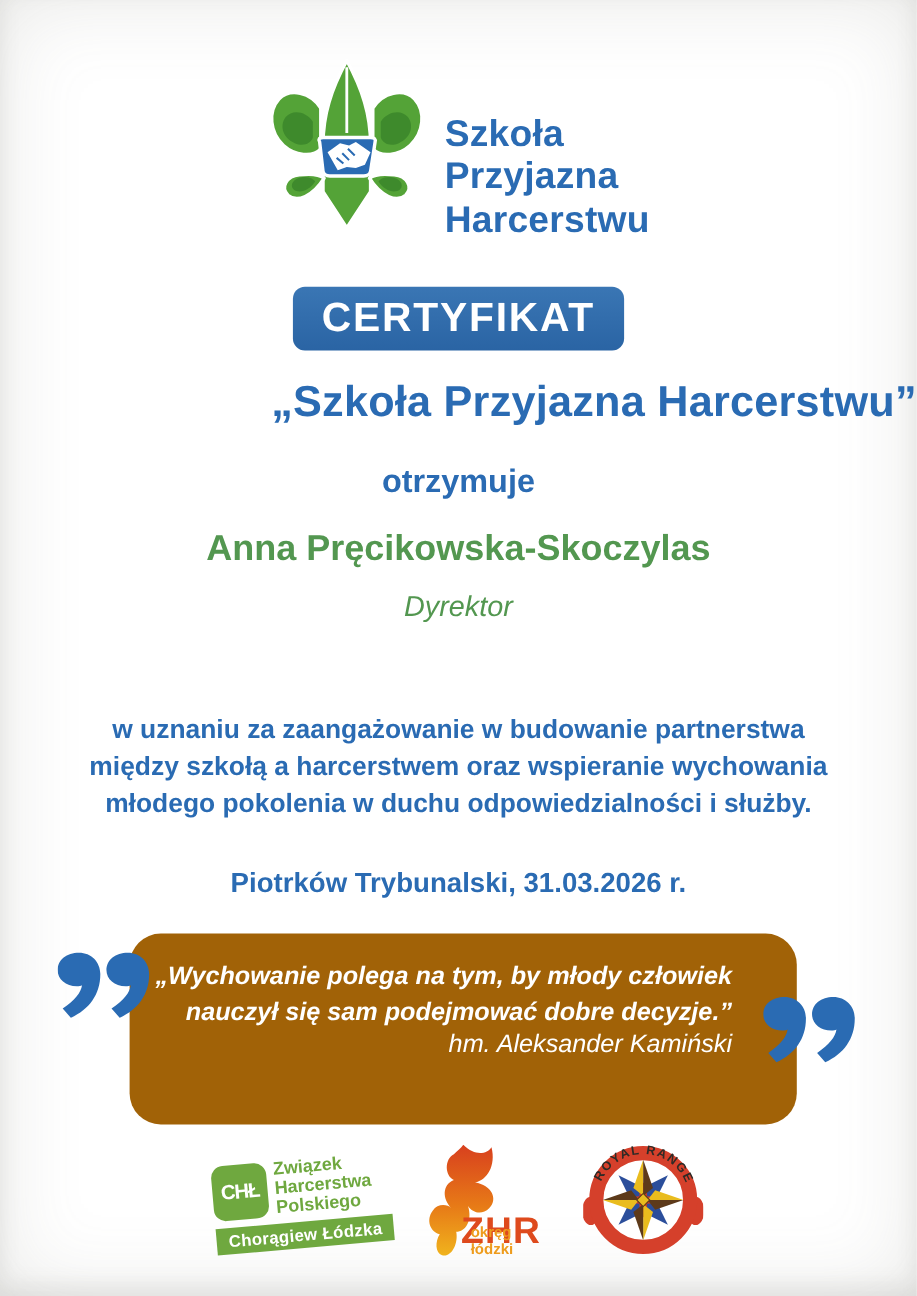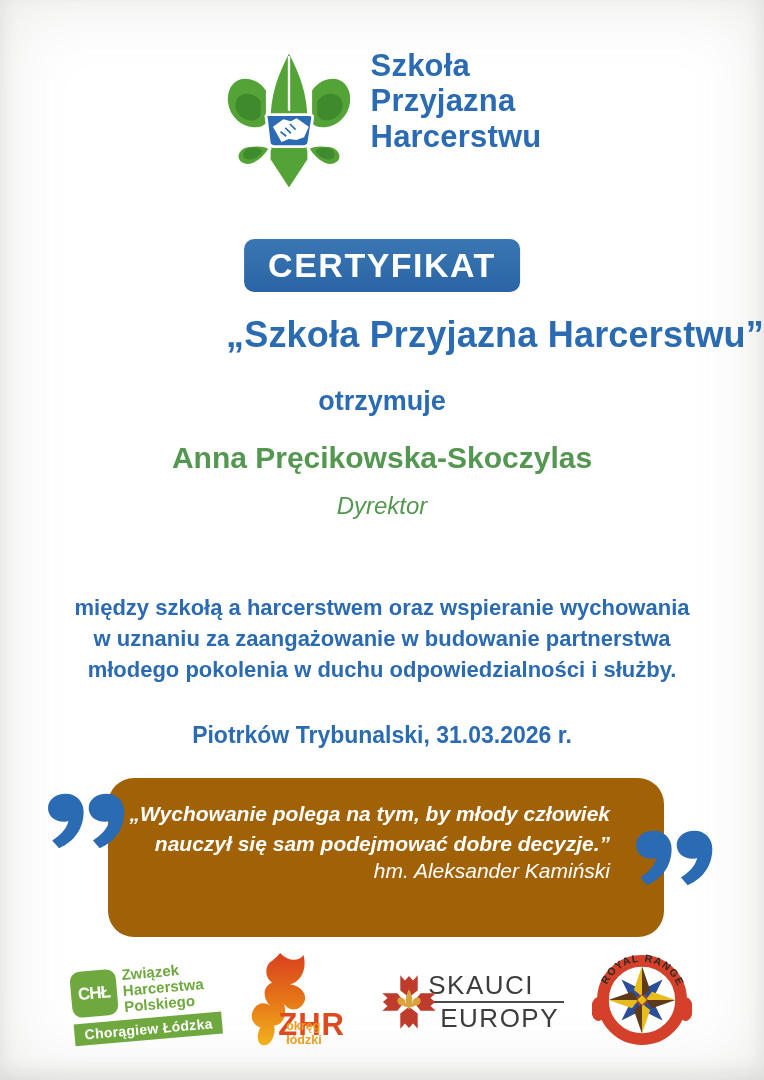--- a/index.html
+++ b/index.html
@@ -9,21 +9,21 @@
     margin:0 auto;
     overflow:hidden;
     font-family:"Liberation Sans", sans-serif;
     background:
       radial-gradient(ellipse at 50% 38%, #f8f8f6 0%, #f4f4f1 55%, #ececе8 100%),
       #f4f4f1;
     box-shadow: inset 0 0 70px rgba(110,110,100,.16), inset 0 -8px 18px rgba(90,90,80,.12);
   }
 
   
-  .brand{position:absolute;top:48px;left:0;right:0;display:flex;justify-content:center;align-items:flex-start;gap:16px;}
+  .brand{position:absolute;top:48px;left:0;right:0;display:flex;justify-content:center;align-items:flex-end;gap:16px;}
   .brand-name{font-size:31px;font-weight:bold;color:#2a6bb3;line-height:1.14;letter-spacing:.2px;}
 
   
   .banner{
     position:absolute;top:239px;left:50%;transform:translateX(-50%);
     background:linear-gradient(#3a76b4,#2a64a4);
     color:#fff;font-size:34px;font-weight:bold;letter-spacing:1.5px;
     padding:7px 24px;border-radius:10px;
   }
 
@@ -126,22 +126,22 @@
   </div>
 
   <div class="banner">CERTYFIKAT</div>
 
   <div class="title">„Szkoła Przyjazna Harcerstwu”</div>
   <div class="receives">otrzymuje</div>
   <div class="recipient-name">Anna Pręcikowska-Skoczylas</div>
   <div class="recipient-role">Dyrektor</div>
 
   <div class="body-text">
+    <div>w uznaniu za zaangażowanie w budowanie partnerstwa</div>
     <div>między szkołą a harcerstwem oraz wspieranie wychowania</div>
-    <div>w uznaniu za zaangażowanie w budowanie partnerstwa</div>
     <div>młodego pokolenia w duchu odpowiedzialności i służby.</div>
   </div>
 
   <div class="dateline">Piotrków Trybunalski, 31.03.2026 r.</div>
 
   <div class="quote-box">
     <div class="quote-content">
       <div class="quote-line">„Wychowanie polega na tym, by młody człowiek</div>
       <div class="quote-line">nauczył się sam podejmować dobre decyzje.”</div>
       <div class="quote-attribution">hm. Aleksander Kamiński</div>
@@ -175,41 +175,20 @@
     </div>
 
     <div class="zhr">
       <svg width="70" height="98" viewBox="0 0 70 100">
         <path fill="url(#leafgrad)" d="M32 0 C42 10 52 8 56 2 C60 18 52 30 42 32 C56 34 62 46 54 54 C48 60 40 58 36 52 C40 64 34 74 26 74 C28 84 22 96 14 94 C8 92 8 82 12 76 C4 74 0 64 6 56 C10 50 18 50 22 54 C14 46 14 34 24 30 C16 26 16 12 24 8 C27 5 30 3 32 0 Z"></path>
       </svg>
       <span class="zhr-acronym">ZHR</span>
       <span class="zhr-region">okręg łódzki</span>
     </div>
 
-    <div class="skauci">
-      <svg class="sk-cross" width="58" height="74" viewBox="-50 -50 100 100">
-        <g fill="#bf3b2b">
-          <path d="M0 -8 L-15 -20 L-15 -46 L-7 -37 L0 -45 L7 -37 L15 -46 L15 -20 Z"></path>
-          <path d="M0 -8 L-15 -20 L-15 -46 L-7 -37 L0 -45 L7 -37 L15 -46 L15 -20 Z" transform="rotate(90)"></path>
-          <path d="M0 -8 L-15 -20 L-15 -46 L-7 -37 L0 -45 L7 -37 L15 -46 L15 -20 Z" transform="rotate(180)"></path>
-          <path d="M0 -8 L-15 -20 L-15 -46 L-7 -37 L0 -45 L7 -37 L15 -46 L15 -20 Z" transform="rotate(270)"></path>
-        </g>
-        <g fill="#d9a33c">
-          <path d="M0 -22 C-5 -12 -6 -5 -6 2 L0 14 L6 2 C6 -5 5 -12 0 -22 Z"></path>
-          <path d="M-7 -4 C-14 -10 -20 -8 -20 -2 C-20 4 -14 8 -7 6 Z"></path>
-          <path d="M7 -4 C14 -10 20 -8 20 -2 C20 4 14 8 7 6 Z"></path>
-          <rect x="-9" y="2" width="18" height="6" rx="2"></rect>
-        </g>
-      </svg>
-      <div class="sk-text">
-        <div class="sk-line1">SKAUCI</div>
-        <div class="sk-divider"></div>
-        <div class="sk-line2">EUROPY</div>
-      </div>
-    </div>
 
     <div>
       <svg class="rr" viewBox="-55 -55 110 110">
         <ellipse cx="-48" cy="10" rx="8" ry="13" fill="#d5402b"></ellipse>
         <ellipse cx="48" cy="10" rx="8" ry="13" fill="#d5402b"></ellipse>
         <circle r="43" fill="#ffffff" stroke="#d5402b" stroke-width="13"></circle>
         <path id="rr-arc" d="M-40 -13 A 42 42 0 0 1 40 -13" fill="none"></path>
         <text font-size="11.5" font-weight="bold" letter-spacing="1.5" fill="#2e2a26" font-family="Liberation Sans, sans-serif">
           <textPath href="#rr-arc" startOffset="4">ROYAL RANGERS</textPath>
         </text>

